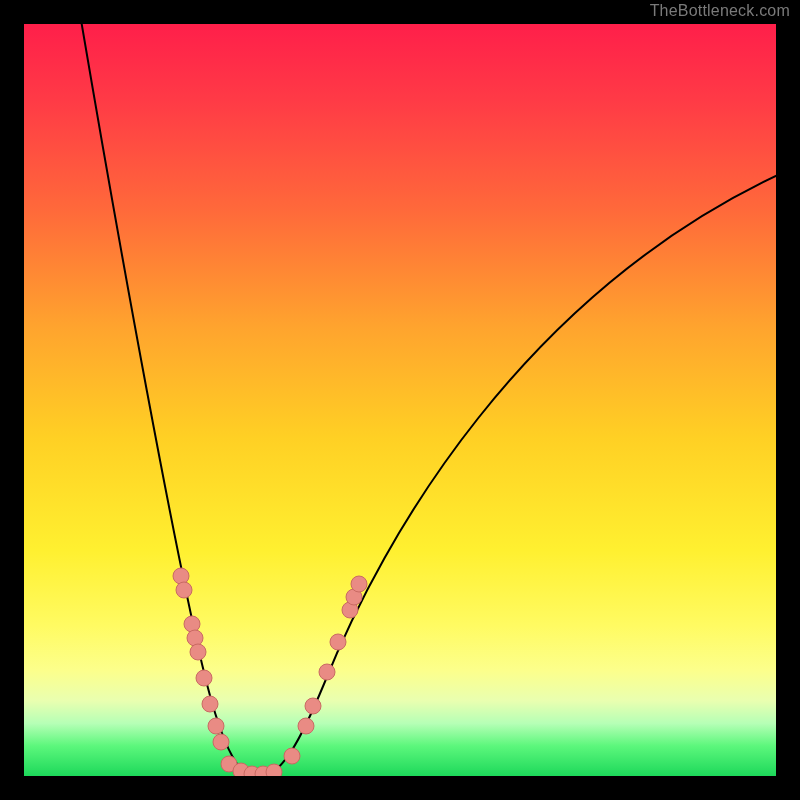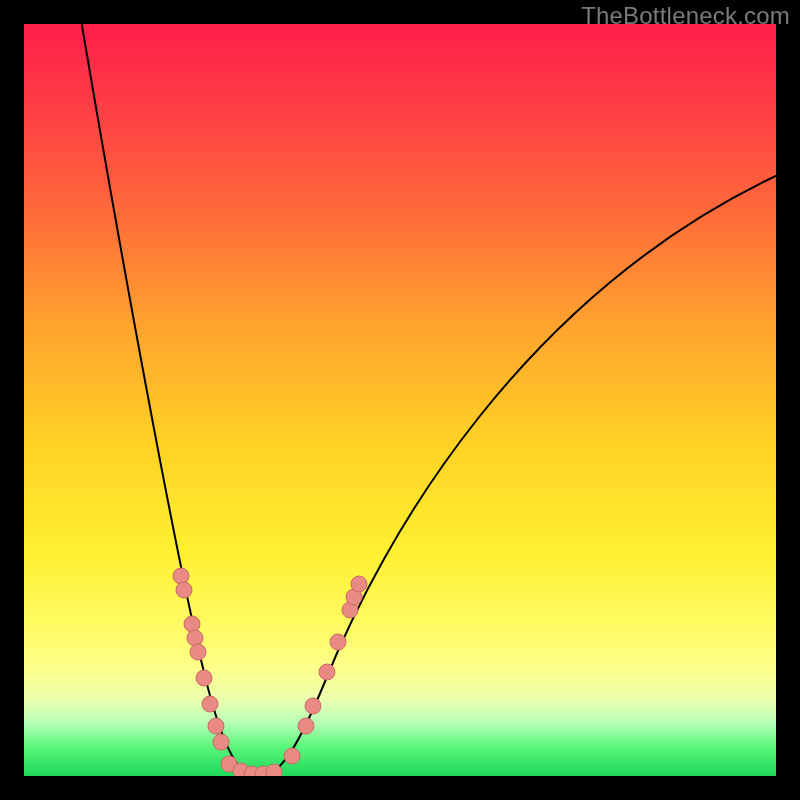--- a/index.html
+++ b/index.html
@@ -31,21 +31,21 @@
       #b6ffb6 93%,
       #5cf77c 96%,
       #1dd85a 100%
     );
   }
   .watermark {
     position: absolute;
     top: 2px;
     right: 10px;
     color: #7a7a7a;
-    font-size: 24px;
+    font-size: 16px;
     letter-spacing: 0.2px;
     z-index: 10;
   }
   svg.curves {
     position: absolute;
     left: 0;
     top: 0;
     width: 752px;
     height: 752px;
   }

